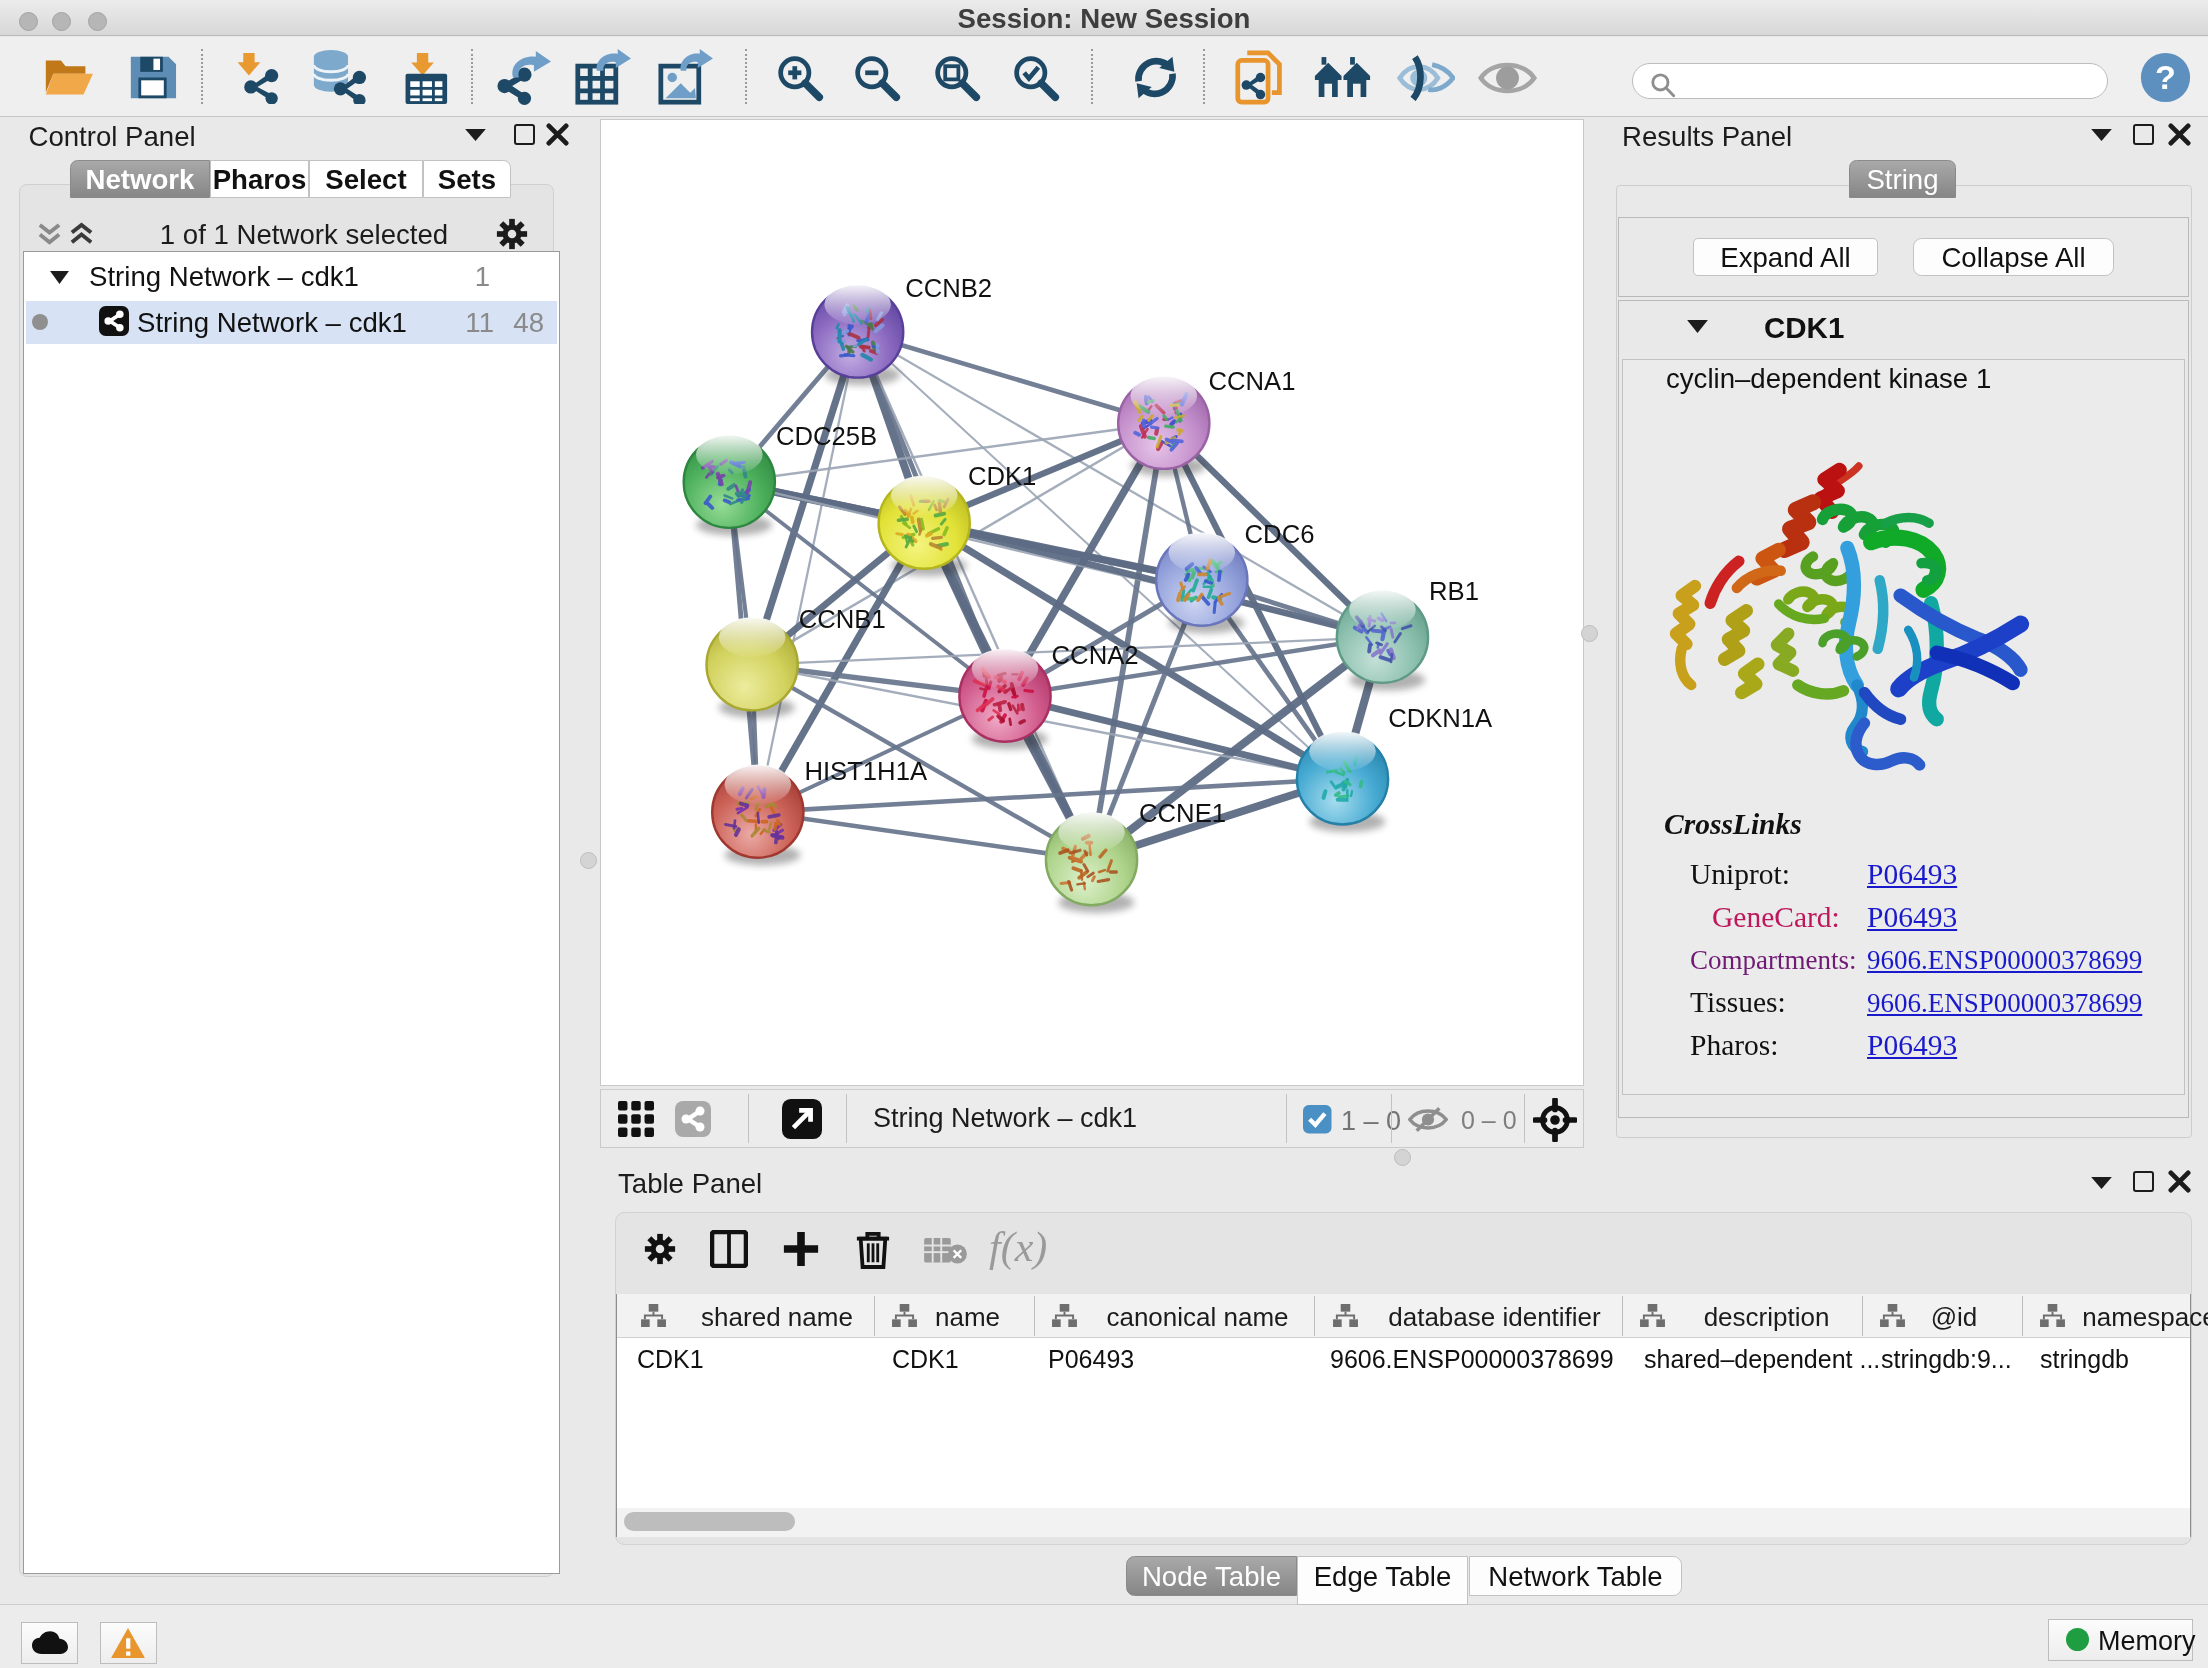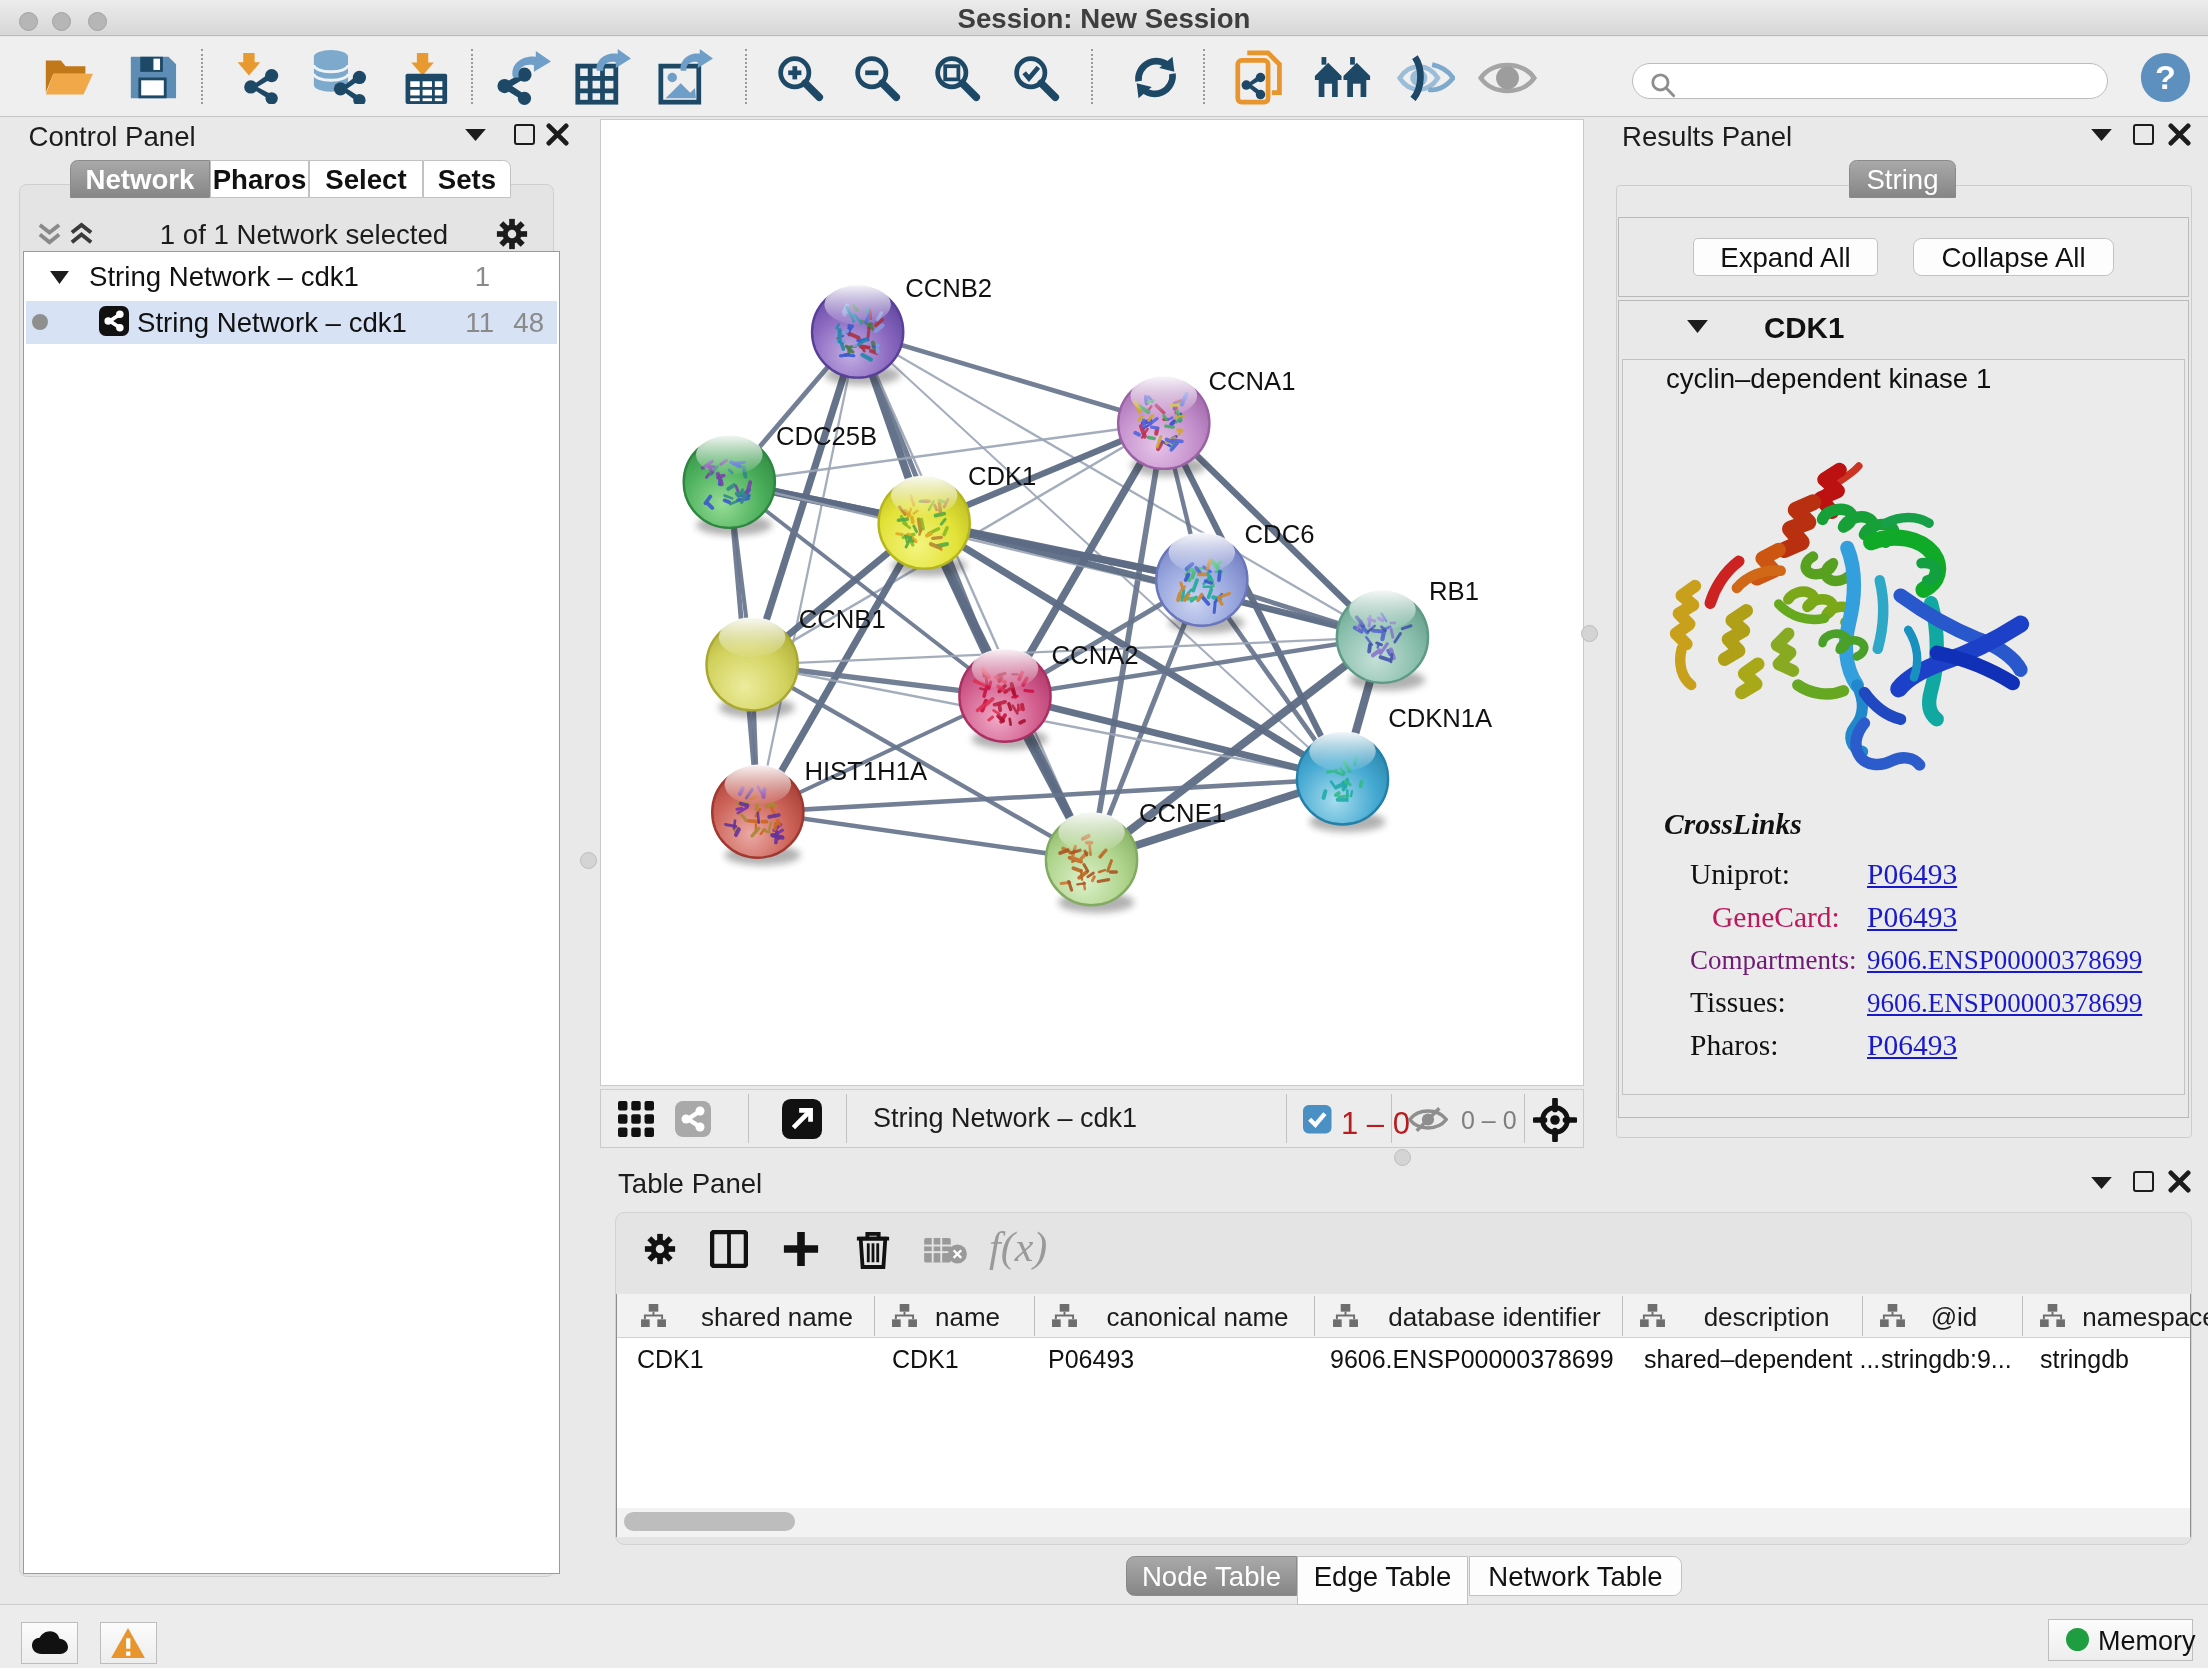--- a/index.html
+++ b/index.html
@@ -816,21 +816,21 @@
         <path d="M18 12 L30 12 L30 24"></path>
       </g>
     </svg>
   <div class="abs" style="left:846px;top:1094px;width:0;height:49px;border-left:1px solid #c2c2c2;"></div>
   <div class="abs" style="left:873px;top:1103px;font-size:27px;color:#1c1c1c;">String Network – cdk1</div>
   <div class="abs" style="left:1286px;top:1094px;width:0;height:49px;border-left:1px solid #c2c2c2;"></div>
   <svg class="abs" style="left:1303px;top:1105px" width="28.5" height="28.5" viewBox="0 0 30 30">
       <rect x="0" y="0" width="30" height="30" rx="6" fill="#4a90c4"></rect>
       <path d="M7 15 L13 21 L23 9" stroke="#fff" stroke-width="4.5" fill="none"></path>
     </svg>
-  <div class="abs" style="left:1341px;top:1106px;font-size:31px;color:#b91c1c;">1 – 0</div>
+  <div class="abs" style="left:1341px;top:1106px;font-size:27px;color:#737373;">1 – 0</div>
   <div class="abs" style="left:1391px;top:1094px;width:0;height:49px;border-left:1px solid #c2c2c2;"></div>
   <svg class="abs" style="left:1408px;top:1106px" width="40" height="27" viewBox="0 0 46 30">
       <path d="M2 15 C12 2 34 2 44 15 C34 28 12 28 2 15 Z" fill="none" stroke="#8e8e8e" stroke-width="4"></path>
       <circle cx="23" cy="15" r="7" fill="#8e8e8e"></circle>
       <line x1="10" y1="28" x2="36" y2="2" stroke="#8e8e8e" stroke-width="4"></line>
     </svg>
   <div class="abs" style="left:1461px;top:1106px;font-size:25px;color:#7e7e7e;">0 – 0</div>
   <div class="abs" style="left:1524px;top:1094px;width:0;height:49px;border-left:1px solid #c2c2c2;"></div>
   <svg class="abs" style="left:1533px;top:1098px" width="44" height="44" viewBox="0 0 46 46">
       <circle cx="23" cy="23" r="13" fill="none" stroke="#111" stroke-width="5"></circle>

